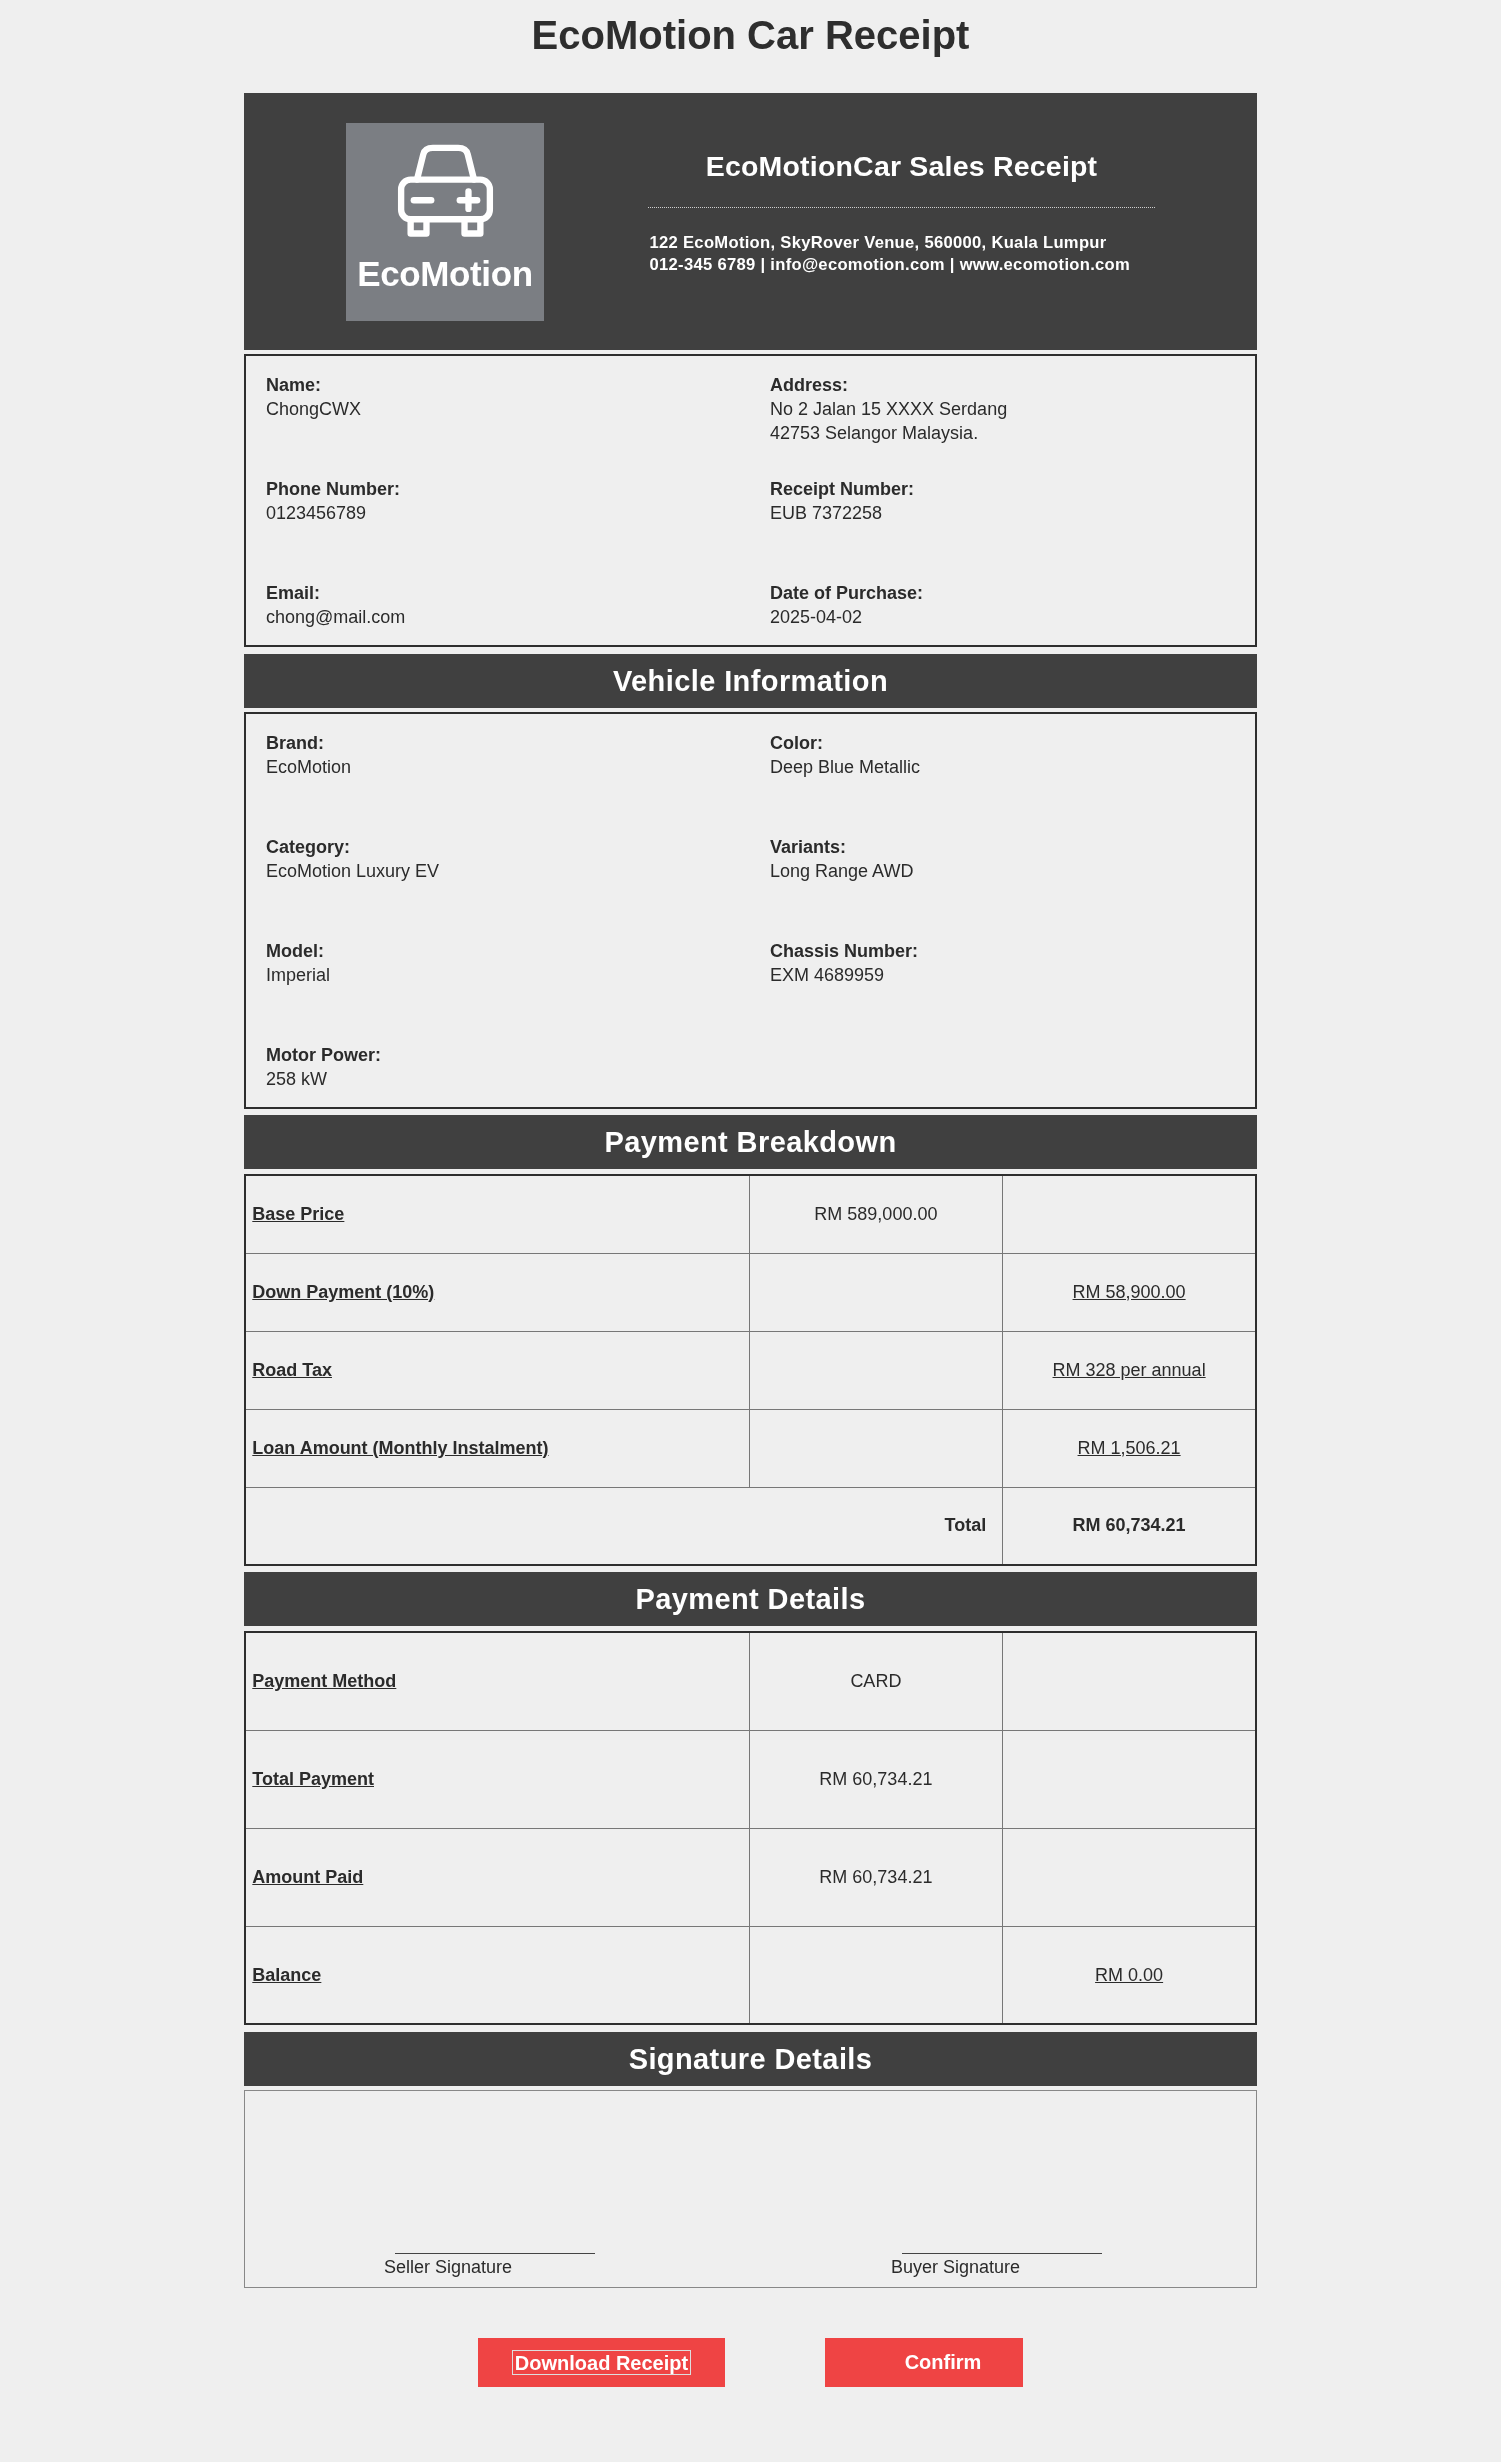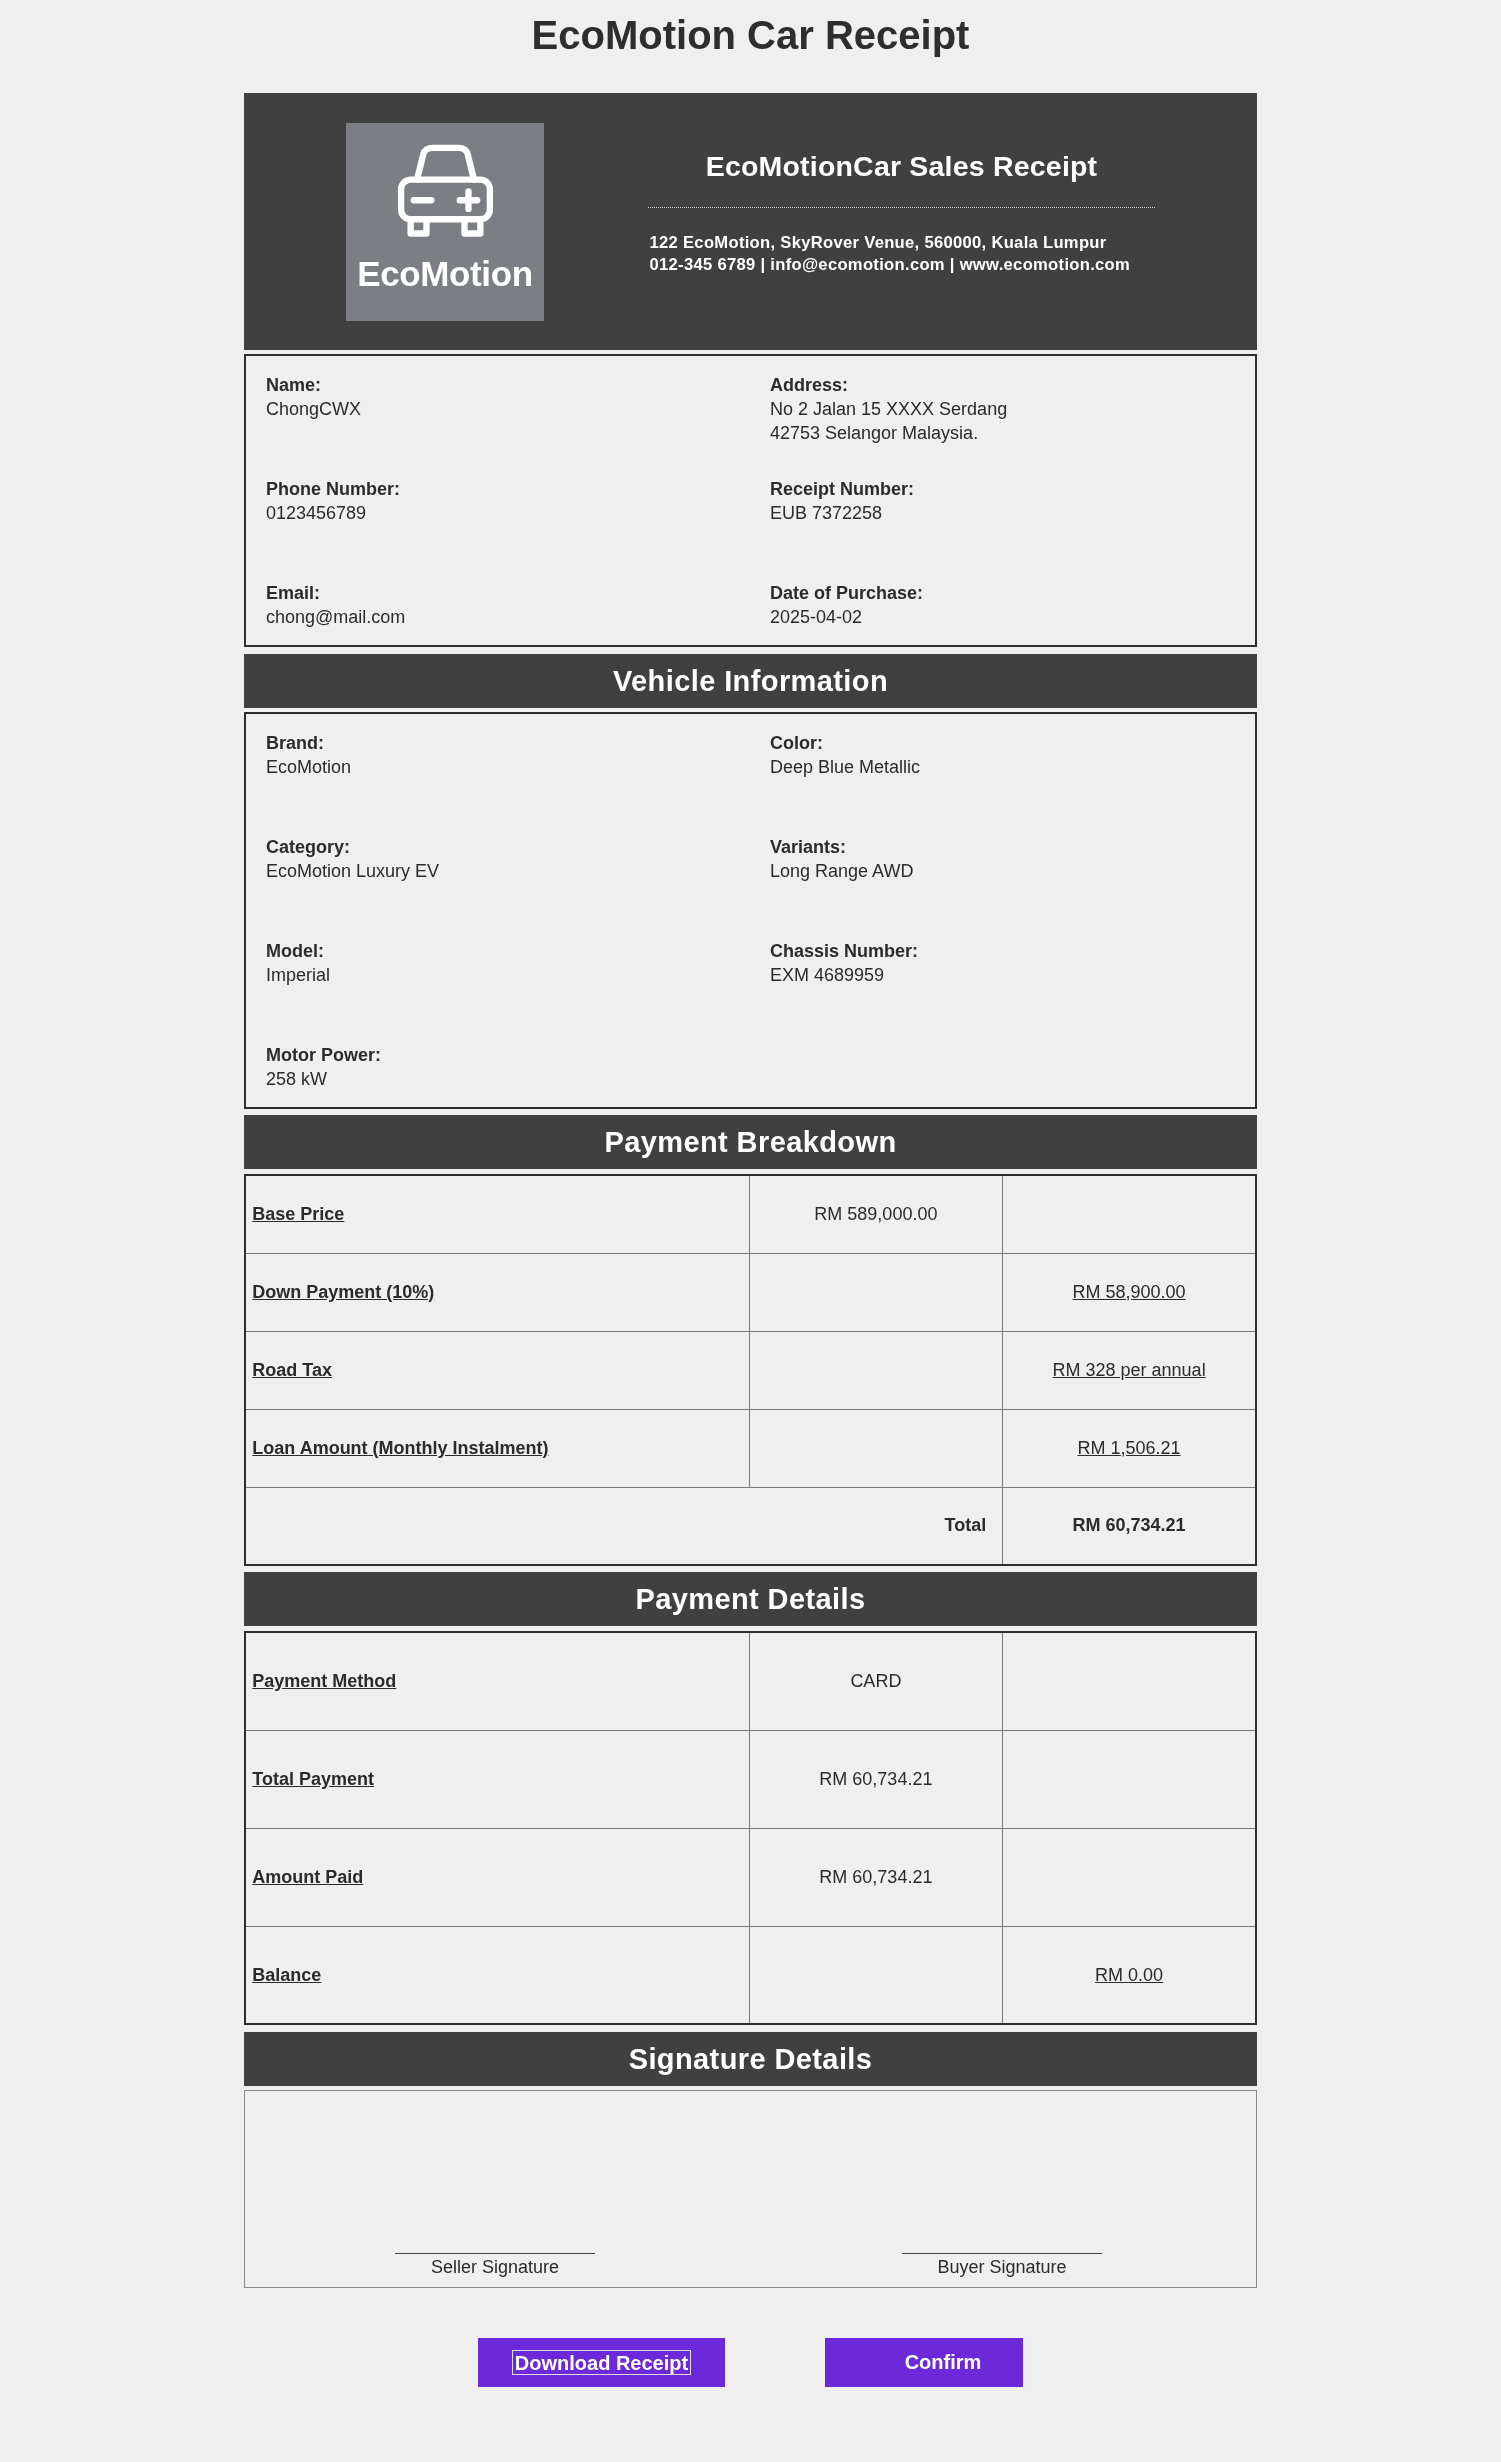--- a/index.html
+++ b/index.html
@@ -127,41 +127,41 @@
   .sig-box {
     border: 1.6px solid #888;
     height: 198px;
     margin-top: 4.8px;
     position: relative;
     box-sizing: border-box;
   }
   .sig {
     position: absolute;
     bottom: 9.5px;
-    text-align: center;
+    text-align: left;
     font-size: 18px;
     width: 222px;
   }
   .sig .line {
     width: 200px;
     margin: 0 auto 3.2px auto;
     border-top: 1.6px solid #444;
   }
   .sig.seller { left: 139px; }
   .sig.buyer { left: 646px; }
   
   .actions {
     display: flex;
     justify-content: center;
     gap: 100px;
     margin-top: 50px;
     padding-bottom: 59px;
   }
   .btn {
-    background: #6d28d9;
+    background: #ef4444;
     color: #ffffff;
     font-size: 20px;
     font-weight: bold;
     height: 49px;
     border: none;
     font-family: "Liberation Sans", sans-serif;
     cursor: pointer;
   }
   .btn.download { width: 247px; }
   .btn.download span { outline: 1.6px solid #ddd; padding: 0.8px 1.6px; }

